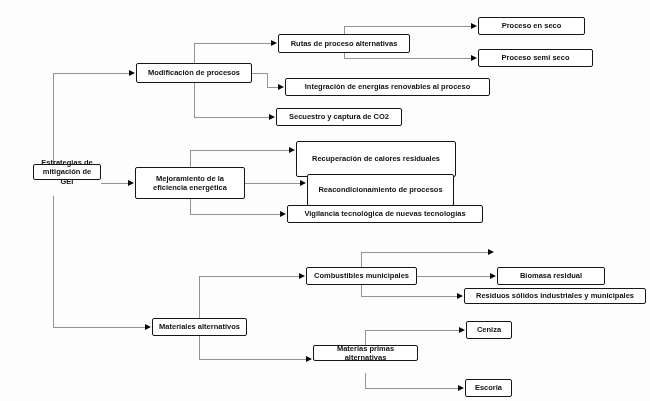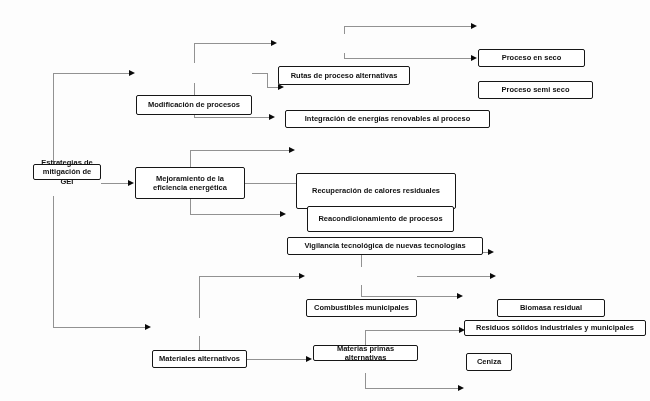--- a/index.html
+++ b/index.html
@@ -15,21 +15,21 @@
     box-sizing:border-box;
     background:#ffffff;
     border:1.5px solid #161616;
     border-radius:2px;
     display:flex;align-items:center;justify-content:center;
     text-align:center;
     font-size:7.5px;font-weight:700;color:#111;
     line-height:1.25;
     padding:1px 2px;
   }
-  .nw{white-space:nowrap;margin-top:32px;}
+  .nw{white-space:nowrap;}
   .ln{position:absolute;display:block;background:#929292;}
   .ln.h{height:1px;}
   .ln.v{width:1px;}
   .arrow{
     position:absolute;display:block;width:0;height:0;
     border-top:3px solid transparent;
     border-bottom:3px solid transparent;
     border-left:6px solid #0a0a0a;
   }
 </style>
@@ -114,30 +114,33 @@
   </div>
 
   <div class="node nw" style="left:478px;top:49px;width:115px;height:18px">
     <span>Proceso semi seco</span>
   </div>
 
   <div class="node nw" style="left:285px;top:78px;width:205px;height:18px">
     <span>Integración de energías renovables al proceso</span>
   </div>
 
+  <div class="node nw" style="left:276px;top:108px;width:126px;height:18px">
+    <span>Secuestro y captura de CO2</span>
+  </div>
 
   <div class="node" style="left:135px;top:167px;width:110px;height:32px">
     <span>Mejoramiento de la eficiencia energética</span>
   </div>
 
   <div class="node nw" style="left:296px;top:141px;width:160px;height:36px">
     <span>Recuperación de calores residuales</span>
   </div>
 
-  <div class="node nw" style="left:307px;top:174px;width:147px;height:26px">
+  <div class="node nw" style="left:307px;top:174px;width:147px;height:32px">
     <span>Reacondicionamiento de procesos</span>
   </div>
 
   <div class="node nw" style="left:287px;top:205px;width:196px;height:18px">
     <span>Vigilancia tecnológica de nuevas tecnologías</span>
   </div>
 
   <div class="node nw" style="left:152px;top:318px;width:95px;height:18px">
     <span>Materiales alternativos</span>
   </div>

